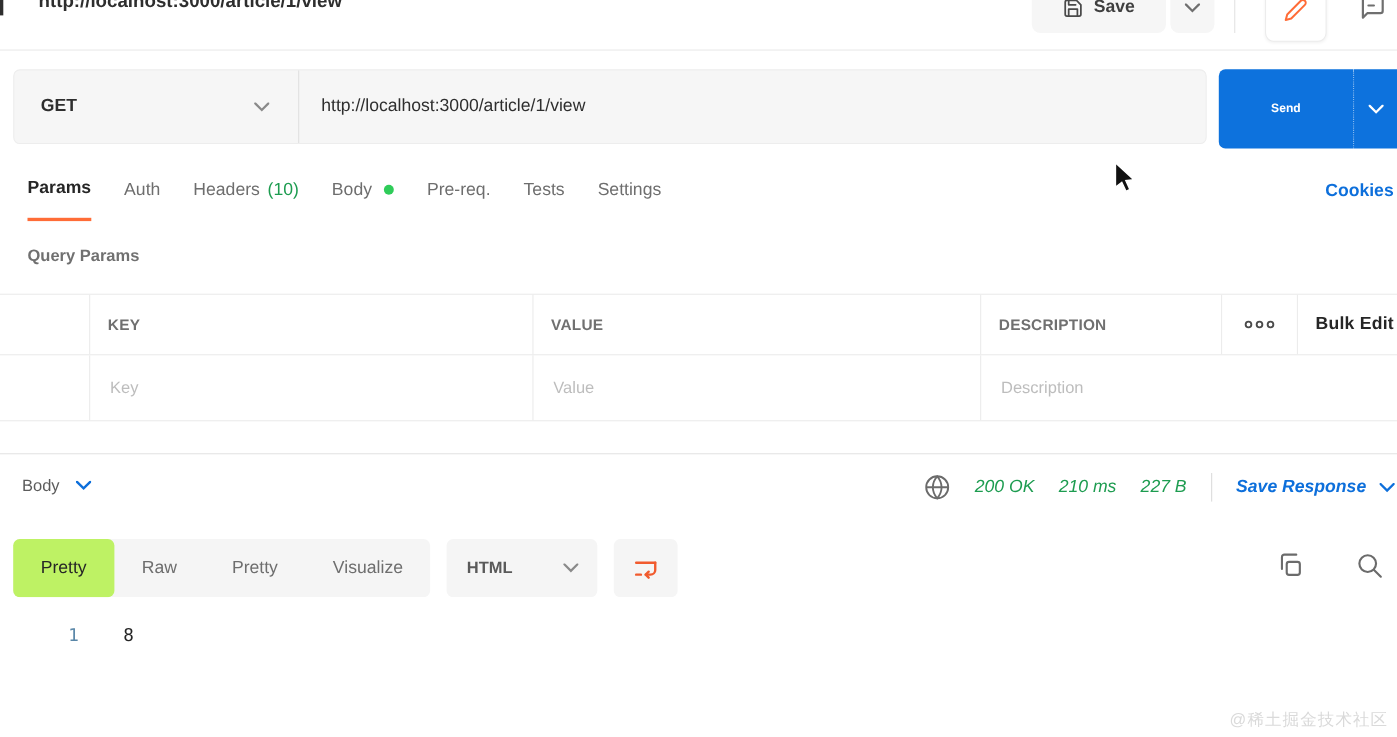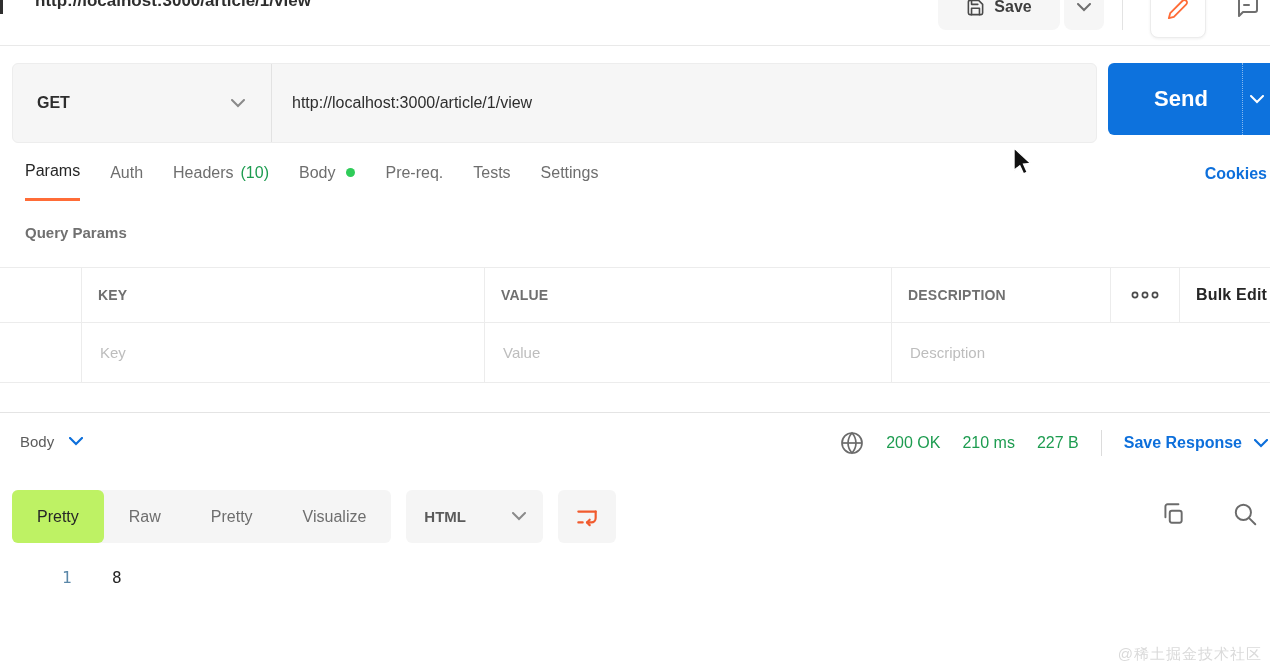--- a/index.html
+++ b/index.html
@@ -13,36 +13,36 @@
   .save-pill{position:absolute;left:938px;top:-16px;width:122px;height:46px;background:#f6f6f6;border-radius:8px;
              display:flex;align-items:center;justify-content:center;gap:9px;font-size:16px;font-weight:600;color:#3f3f3f;}
   .save-caret-btn{position:absolute;left:1064px;top:-16px;width:40px;height:46px;background:#f6f6f6;border-radius:8px;
              display:flex;align-items:center;justify-content:center;color:#6f6f6f;}
   .topbar-divider{position:absolute;left:1122px;top:0;width:1px;height:30px;background:#e3e3e3;}
   .pencil-btn{position:absolute;left:1150px;top:-20px;width:54px;height:56px;background:#fff;border:1px solid #ececec;
              border-radius:8px;box-shadow:0 1px 3px rgba(0,0,0,.06);display:flex;align-items:center;justify-content:center;}
   .comment-btn{position:absolute;left:1226px;top:-14px;width:44px;height:42px;display:flex;align-items:center;justify-content:center;color:#6f6f6f;}
 
   
-  .url-row{position:absolute;top:63px;left:12px;width:1085px;height:80px;background:#f6f6f6;border:1px solid #ededed;
+  .url-row{position:absolute;top:63px;left:12px;width:1085px;height:68px;background:#f6f6f6;border:1px solid #ededed;
            border-radius:6px;box-sizing:border-box;display:flex;}
   .method-select{width:208px;display:flex;align-items:center;justify-content:space-between;
            padding:0 26px 0 24px;border-right:1px solid #e2e2e2;cursor:pointer;}
   .method-label{font-size:16px;font-weight:700;color:#2e2e2e;}
   .url-input{flex:1;border:none;background:transparent;outline:none;font-size:16px;color:#2e2e2e;
            padding:0 0 0 20px;font-family:"Liberation Sans",sans-serif;}
   .send-btn{position:absolute;top:63px;left:1108px;width:162px;height:72px;background:#0d72dd;border-radius:6px 0 0 6px;
            display:flex;color:#fff;cursor:pointer;}
-  .send-main{width:122px;display:flex;align-items:center;justify-content:center;font-size:22px;font-weight:700;padding-left:12px;}
+  .send-main{width:122px;display:flex;align-items:center;justify-content:center;font-size:11px;font-weight:700;}
   .send-caret{flex:1;border-left:1px dotted rgba(255,255,255,.5);display:flex;align-items:center;justify-content:center;}
 
   
   .req-tabs{position:absolute;top:160px;left:25px;display:flex;gap:30px;font-size:16px;color:#6e6e6e;}
   .req-tab{line-height:22px;padding-bottom:16px;cursor:pointer;white-space:nowrap;display:flex;align-items:center;}
-  .req-tab.active{color:#262626;font-weight:400;border-bottom:3px solid #ff6c37;}
+  .req-tab.active{color:#262626;font-weight:700;border-bottom:3px solid #ff6c37;}
   .headers-count{color:#1d9c50;margin-left:7px;}
   .body-dot{display:inline-block;width:9px;height:9px;border-radius:50%;background:#2fcc59;margin-left:11px;}
   .cookies-link{position:absolute;top:165px;right:3px;font-size:16px;font-weight:600;color:#0d6fdb;cursor:pointer;margin-left:32px;}
   .cursor-arrow{position:absolute;left:1012px;top:148px;}
 
   .section-label{position:absolute;top:224px;left:25px;font-size:15px;font-weight:700;color:#707070;}
 
   
   .pt{position:absolute;top:267px;left:0;width:1270px;}
   .pt-header{display:grid;grid-template-columns:81px 403px 407px 219px 69px 1fr;height:56px;
@@ -57,21 +57,21 @@
   .pt-cell.first{border-left:none;}
   .pt-input{border:none;background:transparent;outline:none;width:95%;font-size:15px;color:#3a3a3a;
            font-family:"Liberation Sans",sans-serif;}
   .pt-input::placeholder{color:#bdbdbd;}
 
   .pane-divider{position:absolute;top:412px;left:0;width:1270px;height:1px;background:#e4e4e4;}
 
   
   .resp-body-select{position:absolute;left:20px;top:433px;display:flex;align-items:center;gap:15px;
            font-size:15px;color:#5c5c5c;cursor:pointer;}
-  .resp-stats{position:absolute;right:2px;top:430px;display:flex;align-items:center;gap:22px;}
+  .resp-stats{position:absolute;right:2px;top:430px;display:flex;align-items:center;gap:22px;font-style:italic;}
   .stat{font-size:16px;color:#1d9c50;white-space:nowrap;}
   .stat-divider{width:1px;height:26px;background:#dcdcdc;}
   .save-response{display:flex;align-items:center;gap:12px;font-size:16px;font-weight:700;color:#0d6fdb;cursor:pointer;}
   .globe{color:#6b6b6b;display:flex;align-items:center;}
 
   
   .view-row{position:absolute;top:490px;left:12px;height:53px;display:flex;gap:15px;}
   .view-tabs{display:flex;background:#f5f5f5;border-radius:6px;}
   .view-tab{padding:0 25px;display:flex;align-items:center;font-size:16px;color:#6e6e6e;cursor:pointer;white-space:nowrap;}
   .view-tab.active{background:#bef264;border-radius:6px;color:#262626;}

